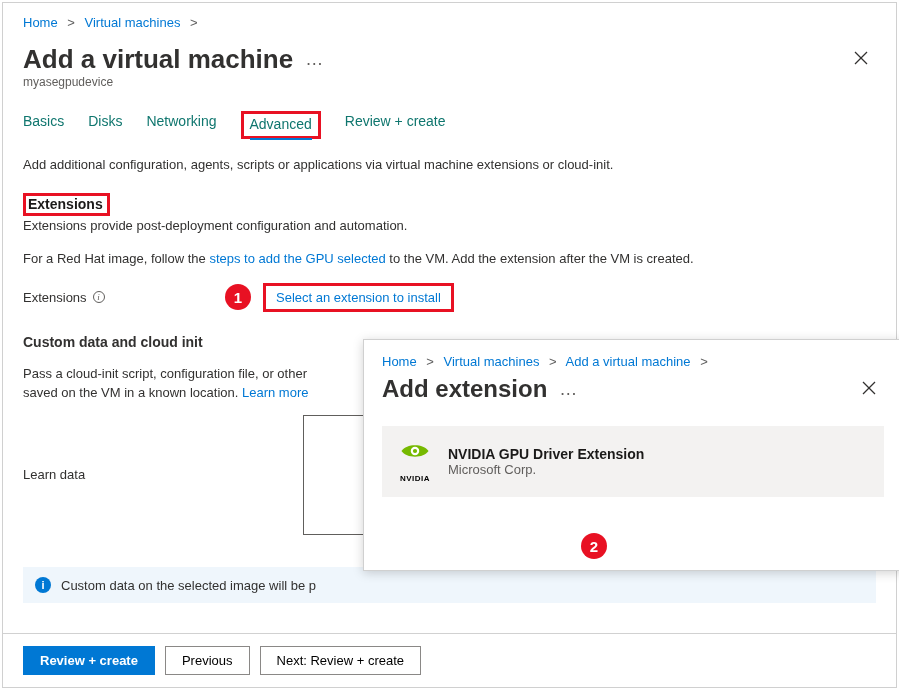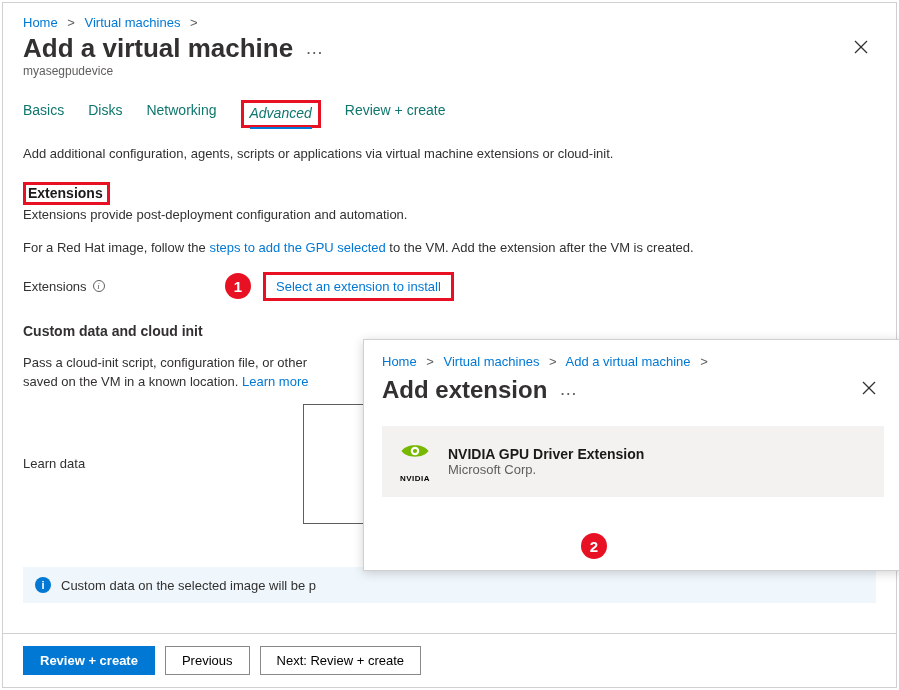--- a/index.html
+++ b/index.html
@@ -18,21 +18,21 @@
     width: 895px;
     height: 686px;
     margin: 2px;
     position: relative;
   }
   .main-area {
     padding: 12px 20px 0 20px;
   }
   .breadcrumb {
     font-size: 13px;
-    margin-bottom: 3px;
+    margin-bottom: 14px;
   }
   .breadcrumb a { color: #0078d4; text-decoration: none; }
   .breadcrumb .sep { color: #606060; margin: 0 6px; }
   .title-row {
     display: flex;
     align-items: center;
     justify-content: space-between;
     margin-top: 2px;
   }
   .page-title {
@@ -70,21 +70,20 @@
     padding-bottom: 6px;
     cursor: pointer;
   }
   .tab.active {
     border-bottom: 2px solid #0078d4;
   }
   .hl-red-tab {
     border: 3px solid #e81123;
     padding: 2px 6px 4px 6px;
     margin-top: -2px;
-    font-style: italic;
   }
   .body-text {
     font-size: 13px;
     color: #323130;
     margin-bottom: 18px;
     line-height: 1.5;
   }
   .section-title {
     font-size: 14px;
     font-weight: 700;
@@ -228,21 +227,21 @@
     width: 540px;
     height: 232px;
     background: #fff;
     border: 1px solid #d0d0d0;
     box-shadow: 0 2px 10px rgba(0,0,0,0.18);
     padding: 14px 18px 18px 18px;
   }
   .overlay .breadcrumb { font-size: 13px; margin-bottom: 6px; }
   .overlay .ov-title-row {
     display: flex;
-    align-items: center;
+    align-items: flex-start;
     justify-content: space-between;
   }
   .ov-title { font-size: 24px; font-weight: 600; }
   .ext-item {
     margin-top: 22px;
     background: #f3f2f1;
     padding: 14px 16px;
     display: flex;
     align-items: center;
     gap: 16px;

